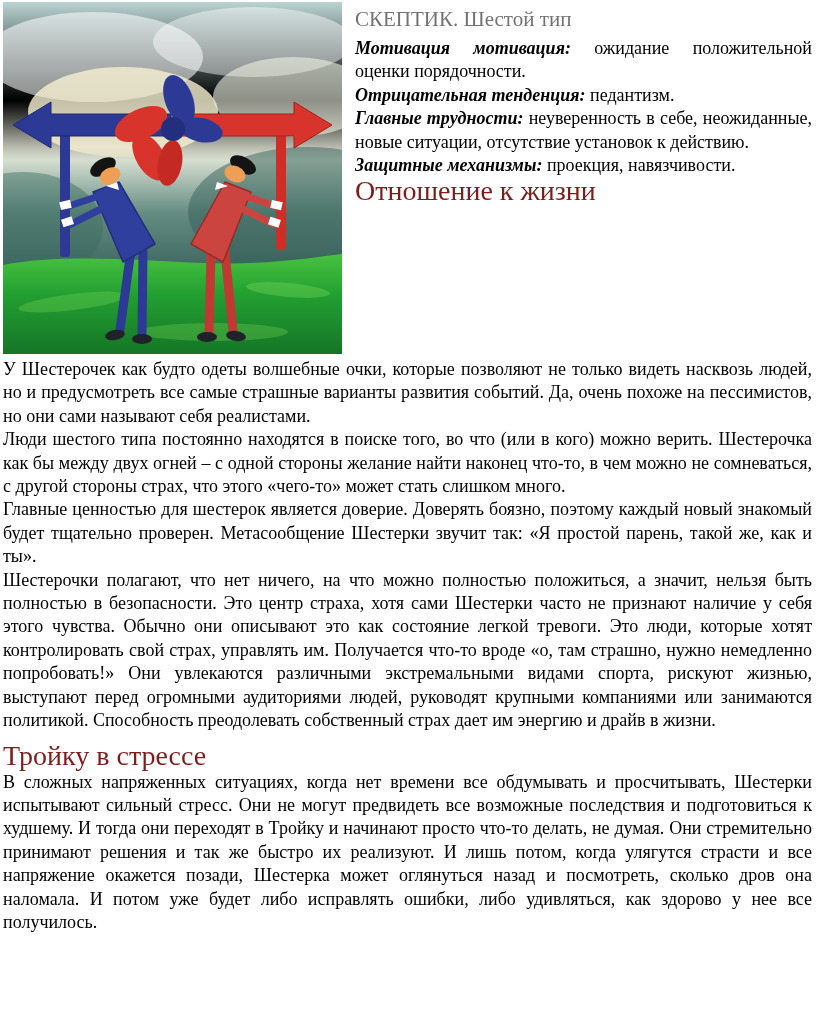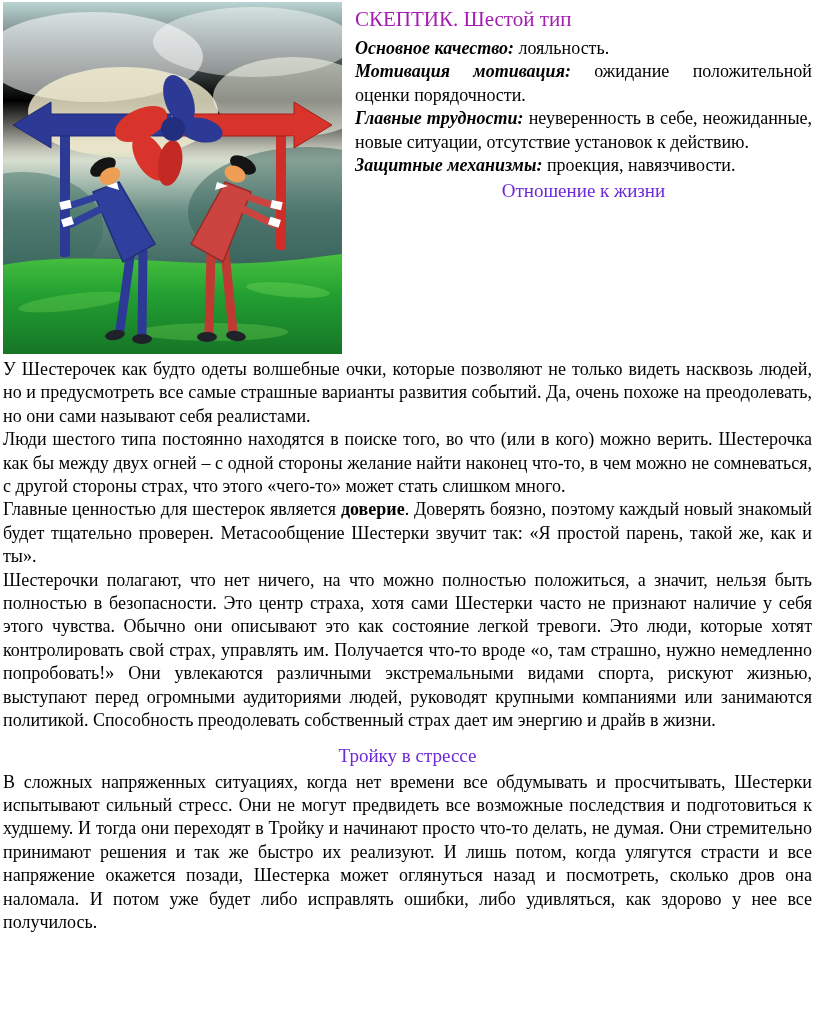--- a/index.html
+++ b/index.html
@@ -16,39 +16,38 @@
   .illustration {
     float:left;
     width:339px; height:352px;
     margin:0 13px 4px 0;
   }
   .illustration svg { display:block; width:100%; height:100%; }
   .title {
     font-size:21px; line-height:26px;
     margin:4px 0 5px;
     font-weight:normal;
-    color:#a21caf;
+    color:#737373;
   }
   .trait, .note, .body {
     font-size:18px;
     line-height:23.4px;
     margin:0;
     text-align:justify;
   }
   .trait-label { font-weight:bold; font-style:italic; }
   h2.section-heading {
-    font-size:19px; line-height:24px;
+    font-size:28px; line-height:24px;
     margin:11px 0 3px;
     font-weight:normal;
-    color:#6d28d9;
-    text-align:center;
+    color:#7f1d1d;
   }
   h2.section-heading.first { margin:2px 0 2px; }
   .clear { clear:left; }
-  .bold-word { font-weight:bold; }
+  .bold-word { font-weight:normal; }
 </style>
 </head>
 <body>
 
 <div class="page">
 
   <div class="illustration">
     <svg viewBox="0 0 339 352" xmlns="http://www.w3.org/2000/svg">
       <defs>
         <linearGradient id="skyGrad" x1="0" y1="0" x2="0" y2="1">
@@ -128,29 +127,29 @@
         <rect x="266" y="216" width="11" height="8" fill="#ffffff" transform="rotate(18 271 220)"></rect>
         <path d="M225,184 l-11,-4 l-2,8 z" fill="#ffffff"></path>
         <ellipse cx="240" cy="163" rx="14" ry="8" fill="#141414" transform="rotate(28 240 163)"></ellipse>
         <ellipse cx="232" cy="172" rx="11" ry="8" fill="#ef9f55" transform="rotate(24 232 172)"></ellipse>
       </g>
     </svg>
   </div>
 
   <h1 class="title">СКЕПТИК. Шестой тип</h1>
 
-  <p class="trait"><span class="trait-label">Основное качество:</span> <span>лояльность.</span></p>
   <p class="trait"><span class="trait-label">Мотивация мотивация:</span> <span>ожидание положительной оценки порядочности.</span></p>
+  <p class="trait"><span class="trait-label">Отрицательная тенденция:</span> <span>педантизм.</span></p>
   <p class="trait"><span class="trait-label">Главные трудности:</span> <span>неуверенность в себе, неожиданные, новые ситуации, отсутствие установок к действию.</span></p>
   <p class="trait"><span class="trait-label">Защитные механизмы:</span> <span>проекция, навязчивости.</span></p>
 
 
   <h2 class="section-heading first">Отношение к жизни</h2>
 
-  <p class="body clear">У Шестерочек как будто одеты волшебные очки, которые позволяют не только видеть насквозь людей, но и предусмотреть все самые страшные варианты развития событий. Да, очень похоже на преодолевать, но они сами называют себя реалистами.</p>
+  <p class="body clear">У Шестерочек как будто одеты волшебные очки, которые позволяют не только видеть насквозь людей, но и предусмотреть все самые страшные варианты развития событий. Да, очень похоже на пессимистов, но они сами называют себя реалистами.</p>
   <p class="body">Люди шестого типа постоянно находятся в поиске того, во что (или в кого) можно верить. Шестерочка как бы между двух огней – с одной стороны желание найти наконец что-то, в чем можно не сомневаться, с другой стороны страх, что этого «чего-то» может стать слишком много.</p>
   <p class="body"><span>Главные ценностью для шестерок является </span><span class="bold-word">доверие</span><span>. Доверять боязно, поэтому каждый новый знакомый будет тщательно проверен. Метасообщение Шестерки звучит так: «Я простой парень, такой же, как и ты».</span></p>
 
   <p class="body">Шестерочки полагают, что нет ничего, на что можно полностью положиться, а значит, нельзя быть полностью в безопасности. Это центр страха, хотя сами Шестерки часто не признают наличие у себя этого чувства. Обычно они описывают это как состояние легкой тревоги. Это люди, которые хотят контролировать свой страх, управлять им. Получается что-то вроде «о, там страшно, нужно немедленно попробовать!» Они увлекаются различными экстремальными видами спорта, рискуют жизнью, выступают перед огромными аудиториями людей, руководят крупными компаниями или занимаются политикой. Способность преодолевать собственный страх дает им энергию и драйв в жизни.</p>
 
   <h2 class="section-heading">Тройку в стрессе</h2>
   <p class="body">В сложных напряженных ситуациях, когда нет времени все обдумывать и просчитывать, Шестерки испытывают сильный стресс. Они не могут предвидеть все возможные последствия и подготовиться к худшему. И тогда они переходят в Тройку и начинают просто что-то делать, не думая. Они стремительно принимают решения и так же быстро их реализуют. И лишь потом, когда улягутся страсти и все напряжение окажется позади, Шестерка может оглянуться назад и посмотреть, сколько дров она наломала. И потом уже будет либо исправлять ошибки, либо удивляться, как здорово у нее все получилось.</p>
 
 </div>
 

